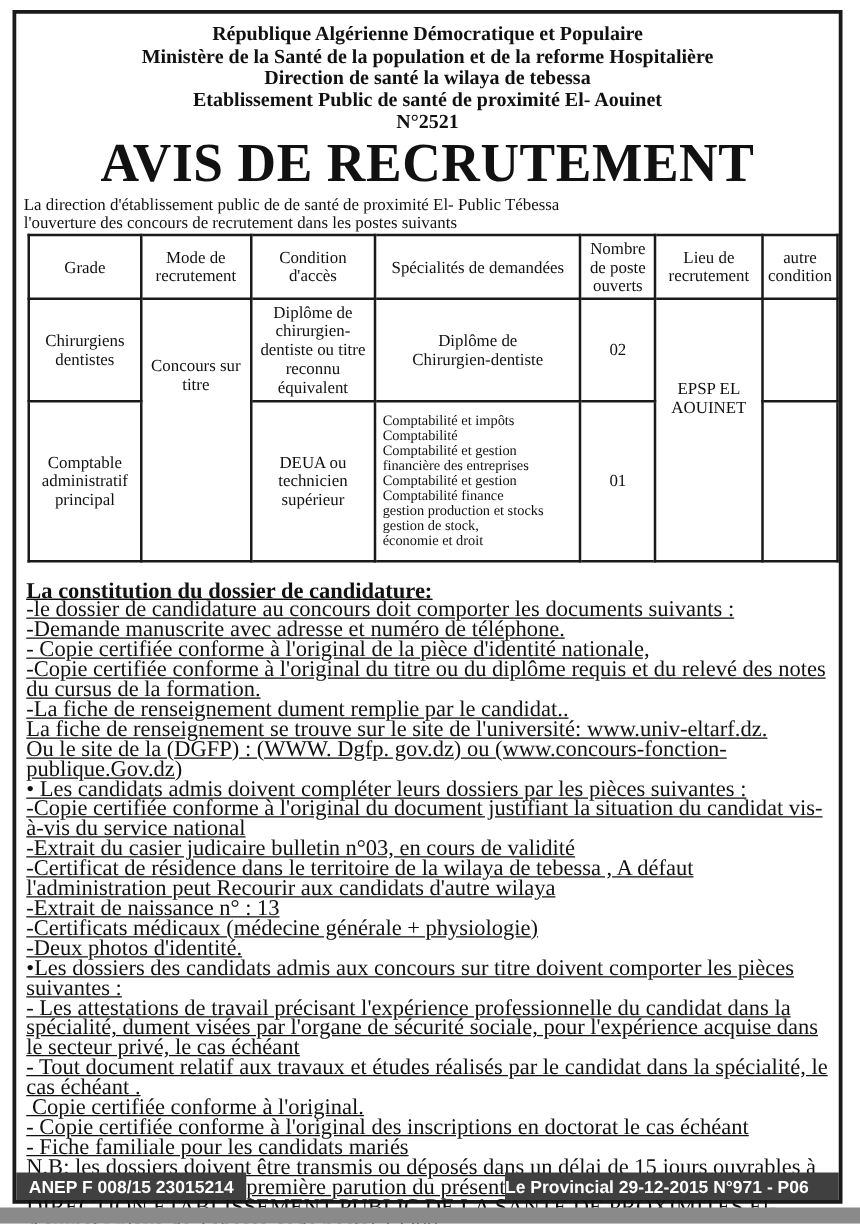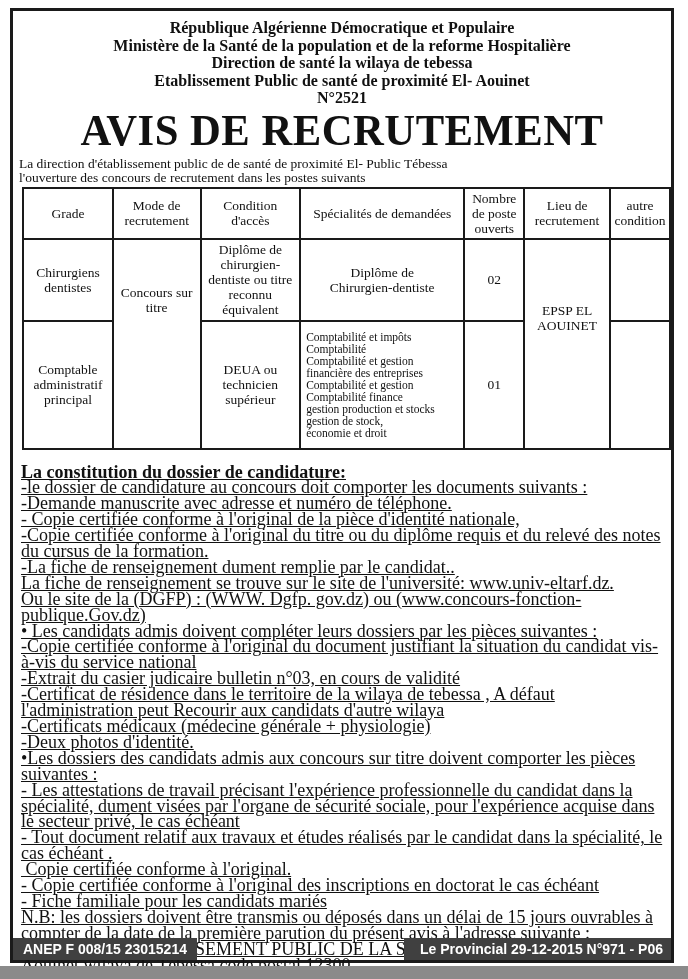--- a/index.html
+++ b/index.html
@@ -13,21 +13,21 @@
   table { border-collapse:collapse; margin-left:9px; margin-top:2px; width:649px; font-size:13.5px; line-height:15px; }
   th, td { border:2px solid #1a1a1a; text-align:center; vertical-align:middle; padding:2px 2px; font-weight:normal; }
   th { height:42px; }
   td.spec-small { text-align:left; font-size:11.5px; line-height:12px; padding:3px 5px; }
   .body-text { font-size:18px; line-height:15.9px; margin-left:8px; margin-right:8px; margin-top:15px;text-decoration:underline; }
   .body-text p { margin:0; }
   .section-title { font-weight:bold; text-decoration:underline; }
   .signature { text-align:right; font-weight:bold; font-size:13.5px; margin-right:8px; margin-top:3px; }
   .footer-left, .footer-right { position:absolute; bottom:0; background:#404040; color:#fff; font-family:"Liberation Sans", sans-serif; font-weight:bold; font-size:14px; height:22px; line-height:22px; }
   .footer-left { left:0; padding:0 10px; width:184px; box-sizing:border-box; }
-  .footer-right { right:0; width:267px; text-align:right; padding-right:8px; box-sizing:border-box; }
+  .footer-right { right:0; width:267px; text-align:right; padding-right:24px; box-sizing:border-box; }
 </style>
 </head>
 <body>
 
 <div class="frame">
   <div class="header">
     <div>République Algérienne Démocratique et Populaire</div>
     <div>Ministère de la Santé de la population et de la reforme Hospitalière</div>
     <div>Direction de santé la wilaya de tebessa</div>
     <div>Etablissement Public de santé de proximité El- Aouinet</div>
@@ -96,20 +96,21 @@
     <p>-Demande manuscrite avec adresse et numéro de téléphone.</p>
     <p>- Copie certifiée conforme à l'original de la pièce d'identité nationale,</p>
     <p>-Copie certifiée conforme à l'original du titre ou du diplôme requis et du relevé des notes du cursus de la formation.</p>
     <p>-La fiche de renseignement dument remplie par le candidat..</p>
     <p>La fiche de renseignement se trouve sur le site de l'université: www.univ-eltarf.dz.</p>
     <p>Ou le site de la (DGFP) : (WWW. Dgfp. gov.dz) ou (www.concours-fonction-publique.Gov.dz)</p>
     <p>• Les candidats admis doivent compléter leurs dossiers par les pièces suivantes :</p>
     <p>-Copie certifiée conforme à l'original du document justifiant la situation du candidat vis-à-vis du service national</p>
     <p>-Extrait du casier judicaire bulletin n°03, en cours de validité</p>
     <p>-Certificat de résidence dans le territoire de la wilaya de tebessa , A défaut l'administration peut Recourir aux candidats d'autre wilaya</p>
+    <p>-Extrait de naissance n° : 13</p>
     <p>-Certificats médicaux (médecine générale + physiologie)</p>
     <p>-Deux photos d'identité.</p>
     <p>•Les dossiers des candidats admis aux concours sur titre doivent comporter les pièces suivantes :</p>
     <p>- Les attestations de travail précisant l'expérience professionnelle du candidat dans la spécialité, dument visées par l'organe de sécurité sociale, pour l'expérience acquise dans le secteur privé, le cas échéant</p>
     <p>- Tout document relatif aux travaux et études réalisés par le candidat dans la spécialité, le cas échéant .</p>
     <p style="white-space:pre"> Copie certifiée conforme à l'original.</p>
     <p>- Copie certifiée conforme à l'original des inscriptions en doctorat le cas échéant</p>
     <p>- Fiche familiale pour les candidats mariés</p>
     <p>N.B: les dossiers doivent être transmis ou déposés dans un délai de 15 jours ouvrables à compter de la date de la première parution du présent avis à l'adresse suivante : DIRECTION ETABLISSEMENT PUBLIC DE LA SANTE DE PROXIMITES El-Aouinet wilaya de Tébessa code postal 12300.</p>
   </div>

